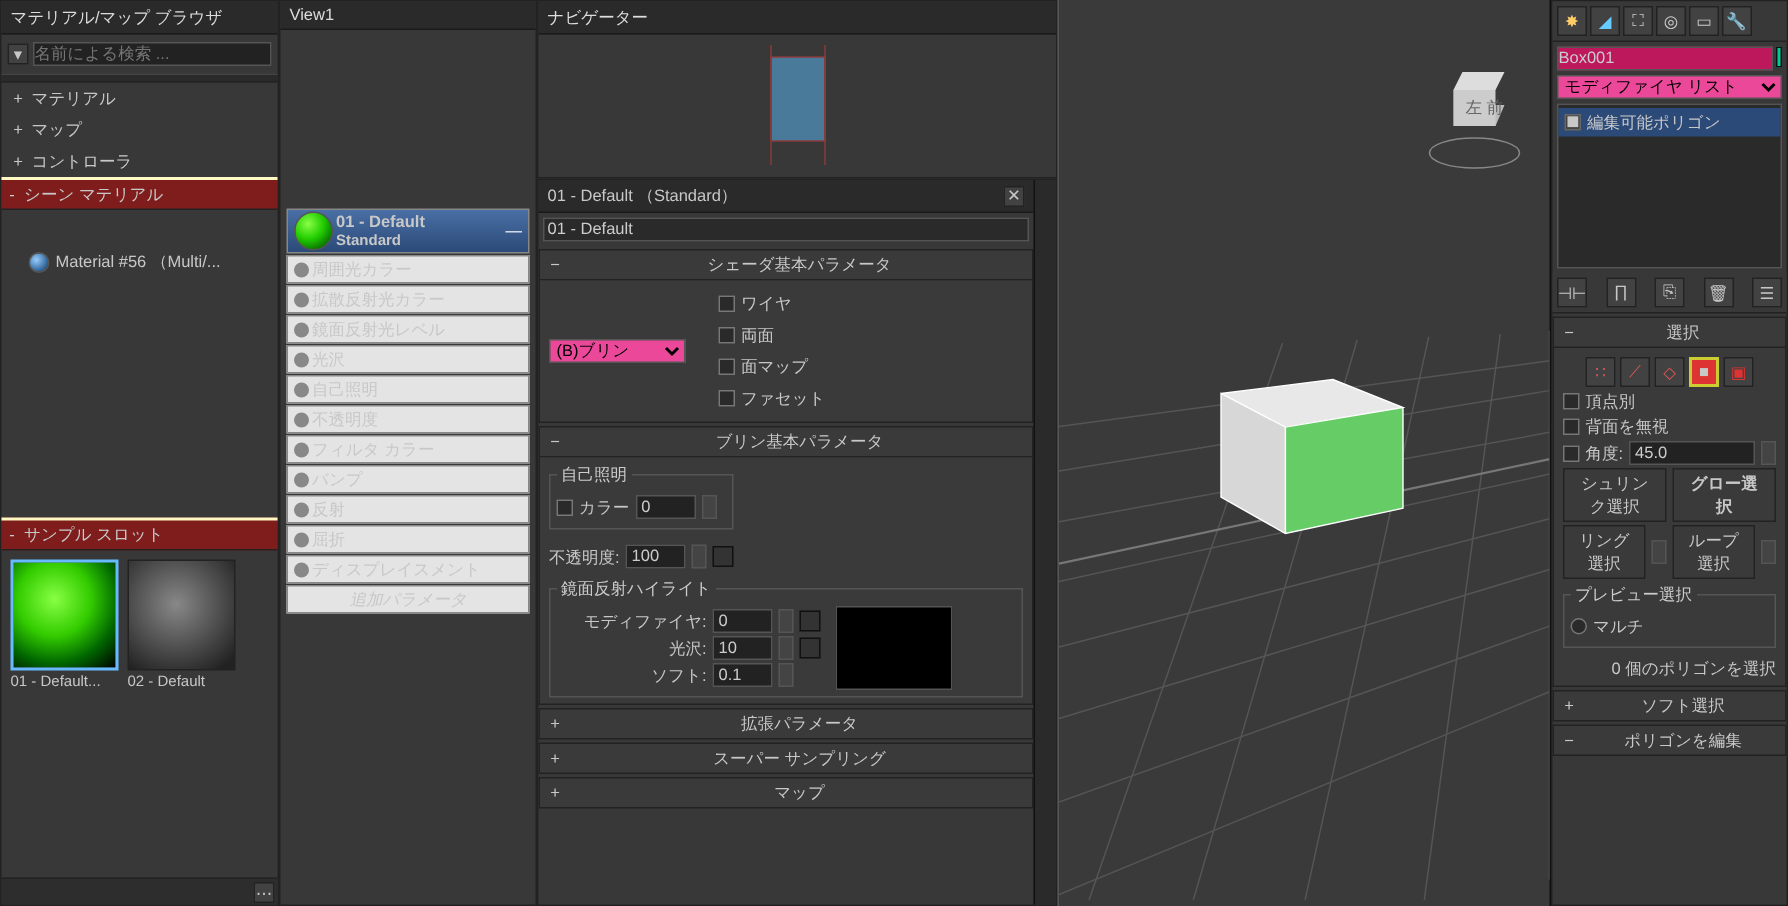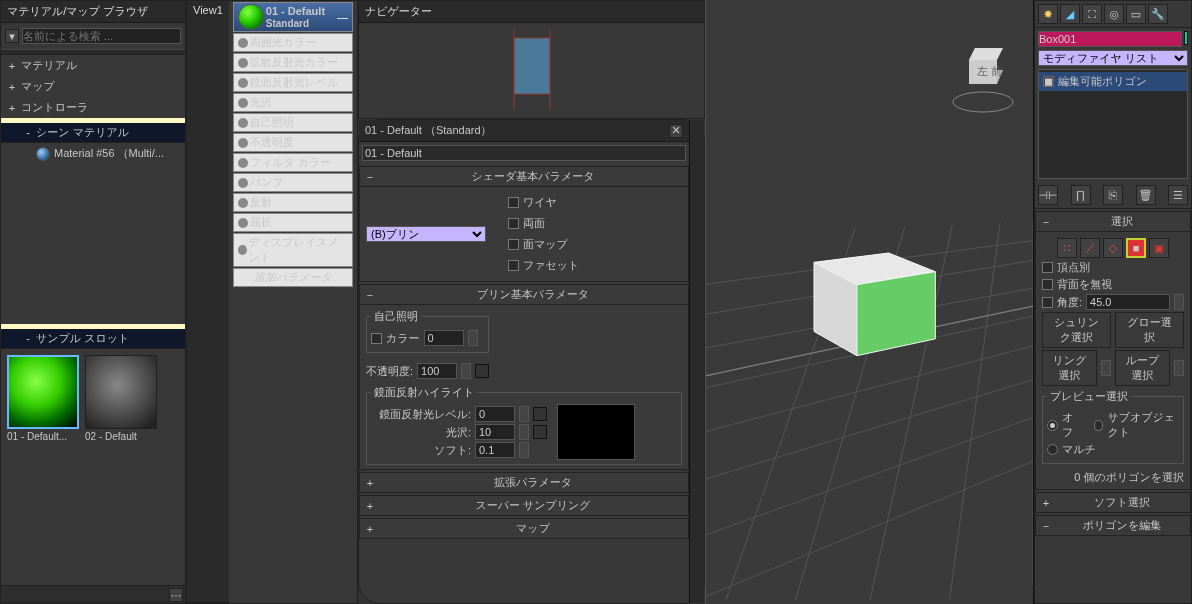--- a/index.html
+++ b/index.html
@@ -1,19 +1,19 @@
 <!DOCTYPE html>
 <html><head>
 <meta charset="utf-8">
 <style>
 * { margin:0; padding:0; box-sizing:border-box; font-family:"MS PGothic","Meiryo",sans-serif; font-size:11px; color:#c8c8c8; }
 body { background:#333; width:1192px; height:604px; overflow:hidden; display:flex; }
 .panel { background:#383838; border:1px solid #222; }
 .panel-title { background:#2a2a2a; padding:3px 6px; color:#ddd; border-bottom:1px solid #1a1a1a; }
-.section-head { background:#0f172a; padding:2px 22px; border-top:5px solid #fef9c3; border-bottom:1px solid #222; }
+.section-head { background:#7f1d1d; padding:2px 2px; border-top:2px solid #fef9c3; border-bottom:1px solid #222; }
 .tree-item { padding:3px 6px; display:flex; align-items:center; gap:4px; }
 .plus { display:inline-block; width:10px; text-align:center; }
 .dot { width:10px; height:10px; border-radius:50%; background:#888; display:inline-block; }
 .dot.blue { width:14px; height:14px; border-radius:50%; background:radial-gradient(circle at 35% 35%, #9cf, #036); border:1px solid #555; }
 .slot { width:72px; height:74px; background:radial-gradient(circle at 45% 40%, #888 0%, #555 45%, #222 90%); border:1px solid #222; }
 .slot.sel { border:2px solid #6bf; }
 .slot.green { background:radial-gradient(circle at 40% 35%, #8f4 0%, #3c0 40%, #060 70%, #000 100%); }
 .slot-label { font-size:10px; padding:2px 0; text-align:left; }
 .matrow { display:flex; align-items:center; background:#e4e4e4; color:#000; border:1px solid #888; padding:1px 4px; gap:2px; margin:1px 0; }
 .matrow.sel { background:linear-gradient(#4a6fa5,#2b4a78); color:#fff; }
@@ -23,21 +23,21 @@
 .rollout-body { background:#3a3a3a; border:1px solid #222; border-top:none; padding:4px 6px; }
 .row { display:flex; align-items:center; gap:4px; margin:2px 0; }
 .label-r { width:80px; text-align:right; }
 .swatch { width:50px; height:14px; border:1px solid #111; }
 .swatch.green { background:#3f0; }
 .swatch.white { background:#eee; }
 .swatch.dark { width:14px; height:14px; background:#333; }
 .chk { width:11px; height:11px; border:1px solid #777; background:#2a2a2a; display:inline-block; }
 .numbox { background:#222; border:1px solid #555; width:40px; height:16px; color:#ccc; padding:0 3px; display:flex; align-items:center; }
 .spinner { width:10px; height:16px; background:#444; border:1px solid #555; }
-select, input[type=text] { background:#c4b5fd; color:#000; border:1px solid #555; font-size:11px; height:16px; }
+select, input[type=text] { background:#ec4899; color:#000; border:1px solid #555; font-size:11px; height:16px; }
 fieldset { border:1px solid #555; padding:4px; }
 legend { font-size:11px; color:#ccc; padding:0 3px; }
 .icon-btn { width:20px; height:20px; background:#424242; border:1px solid #222; display:flex; align-items:center; justify-content:center; }
 .topicons { display:flex; gap:2px; padding:3px; background:#383838; border-bottom:1px solid #222; }
 .btn { background:#3a3a3a; border:1px solid #222; padding:2px 6px; text-align:center; }
 .radio { width:11px; height:11px; border-radius:50%; border:1px solid #777; background:#2a2a2a; display:inline-block; }
 .radio.on::after { content:""; display:block; width:5px; height:5px; background:#ccc; border-radius:50%; margin:2px; }
 .scrollbar { width:15px; background:#2a2a2a; border-left:1px solid #111; }
 .vp { background:#3a3a3a; position:relative; }
 .cube3d { position:absolute; left:50%; top:50%; transform:translate(-50%,-55%); width:160px; height:140px; }
@@ -59,42 +59,42 @@
     </div>
   <div class="tree-item">
       <span class="plus">+</span>
       <span>マップ</span>
     </div>
   <div class="tree-item">
       <span class="plus">+</span>
       <span>コントローラ</span>
     </div>
   <div class="section-head"><span class="plus">-</span> <span>シーン マテリアル</span></div>
-  <div class="tree-item" style="padding-left:35px;">
+  <div class="tree-item" style="padding-left:18px;margin-top:24px;">
       <span class="dot blue"></span>
       <span>Material #56 （Multi/...</span>
     </div>
   <div style="flex:0 0 160px;"></div>
   <div class="section-head"><span class="plus">-</span> <span>サンプル スロット</span></div>
   <div style="display:flex; gap:6px; padding:6px; flex:1;">
     <div>
       <div class="slot sel green"></div>
       <div class="slot-label">01 - Default...</div>
     </div>
     <div>
       <div class="slot"></div>
       <div class="slot-label">02 - Default</div>
     </div>
   </div>
   <div style="height:18px;background:#2d2d2d;border-top:1px solid #222;display:flex;justify-content:flex-end;padding:2px;">
     <span class="icon-btn" style="width:14px;height:14px;">⋯</span>
   </div>
 </div>
 
-<div class="panel" style="width:172px; height:604px; display:flex; flex-direction:row;">
+<div class="panel" style="width:172px; height:604px; display:flex; flex-direction:column;">
   <div class="panel-title">View1</div>
   <div style="height:118px;"></div>
   <div style="padding:0 4px;">
     <div class="matrow sel">
       <div style="width:26px;height:26px;border-radius:50%;background:radial-gradient(circle at 35% 30%, #8f4 0%, #2c0 45%, #050 90%);border:1px solid #555;"></div>
       <div style="flex:1;"><b>01 - Default</b><br><b style="font-size:10px;">Standard</b></div>
       <span style="color:#fff;">—</span>
     </div>
     <div id="view1props">
         <div class="matrow">
@@ -152,35 +152,35 @@
   <div class="panel" style="height:119px;">
     <div class="panel-title">ナビゲーター</div>
     <div style="display:flex;align-items:center;justify-content:center;height:94px;">
       <svg width="60" height="80">
         <rect x="12" y="8" width="36" height="56" fill="#4a7a9a" stroke="#8b3a3a" stroke-width="1"></rect>
         <line x1="12" y1="0" x2="12" y2="80" stroke="#8b3a3a"></line>
         <line x1="48" y1="0" x2="48" y2="80" stroke="#8b3a3a"></line>
       </svg>
     </div>
   </div>
-  <div class="panel" style="flex:1;display:flex;border-radius:22px;">
+  <div class="panel" style="flex:1;display:flex;">
    <div style="flex:1;display:flex;flex-direction:column;">
     <div class="panel-title" style="display:flex;align-items:center;">
       <span style="flex:1;">01 - Default （Standard）</span>
       <span class="icon-btn" style="width:14px;height:14px;">✕</span>
     </div>
     <div style="padding:3px;"><input type="text" style="width: 100%; background: rgb(42, 42, 42); color: rgb(204, 204, 204); border: 1px solid rgb(85, 85, 85); padding: 2px;" value="01 - Default"></div>
 
     <div class="rollout-head">
           <span class="pm">−</span>
           <span class="ttl">シェーダ基本パラメータ</span>
         </div>
     <div class="rollout-body">
       <div class="row">
-        <select style="width:120px;"><option>(B)ブリン</option></select>
+        <select style="width:91px;"><option>(B)ブリン</option></select>
         <div style="flex:1;display:grid;grid-template-columns:1fr;gap:2px 6px;margin-left:18px;">
           <label class="row">
                 <span class="chk"></span>
                 <span>ワイヤ</span>
               </label>
           <label class="row">
                 <span class="chk"></span>
                 <span>両面</span>
               </label>
           <label class="row">
@@ -217,21 +217,21 @@
                 <span class="spinner"></span>
                 <span class="swatch dark"></span>
           </div>
         </div>
       </div>
       <fieldset style="margin-top:4px;">
             <legend>鏡面反射ハイライト</legend>
         <div style="display:flex;gap:10px;">
           <div>
             <div class="row">
-                  <span class="label-r" style="width:100px;">鏡面反射光レベル:</span>
+                  <span class="label-r" style="width:100px;">モディファイヤ:</span>
                   <span class="numbox">0</span>
                   <span class="spinner"></span>
                   <span class="swatch dark"></span>
                 </div>
             <div class="row">
                   <span class="label-r" style="width:100px;">光沢:</span>
                   <span class="numbox">10</span>
                   <span class="spinner"></span>
                   <span class="swatch dark"></span>
                 </div>
@@ -349,37 +349,30 @@
         <span>背面を無視</span>
       </label>
     <label class="row">
         <span class="chk"></span>
         <span>角度:</span>
       <span class="numbox" style="flex:1;">45.0</span>
         <span class="spinner"></span>
       </label>
     <div class="row">
         <div class="btn" style="flex:1;">シュリンク選択</div>
-        <div class="btn" style="flex:1;">グロー選択</div>
+        <div class="btn" style="flex:1;font-weight:bold;">グロー選択</div>
       </div>
     <div class="row">
         <div class="btn" style="flex:1;">リング選択</div>
         <span class="spinner"></span>
         <div class="btn" style="flex:1;">ループ選択</div>
         <span class="spinner"></span>
       </div>
     <fieldset style="margin-top:3px;">
         <legend>プレビュー選択</legend>
-      <label class="row">
-          <span class="radio on"></span>
-          <span>オフ</span>
-          <span style="width:8px;"></span>
-          <span class="radio"></span>
-          <span>サブオブジェクト</span>
-        </label>
       <label class="row">
           <span class="radio"></span>
           <span>マルチ</span>
         </label>
     </fieldset>
     <div style="text-align:right;padding-top:6px;">0 個のポリゴンを選択</div>
   </div>
   <div class="rollout-head">
       <span class="pm">+</span>
       <span class="ttl">ソフト選択</span>

